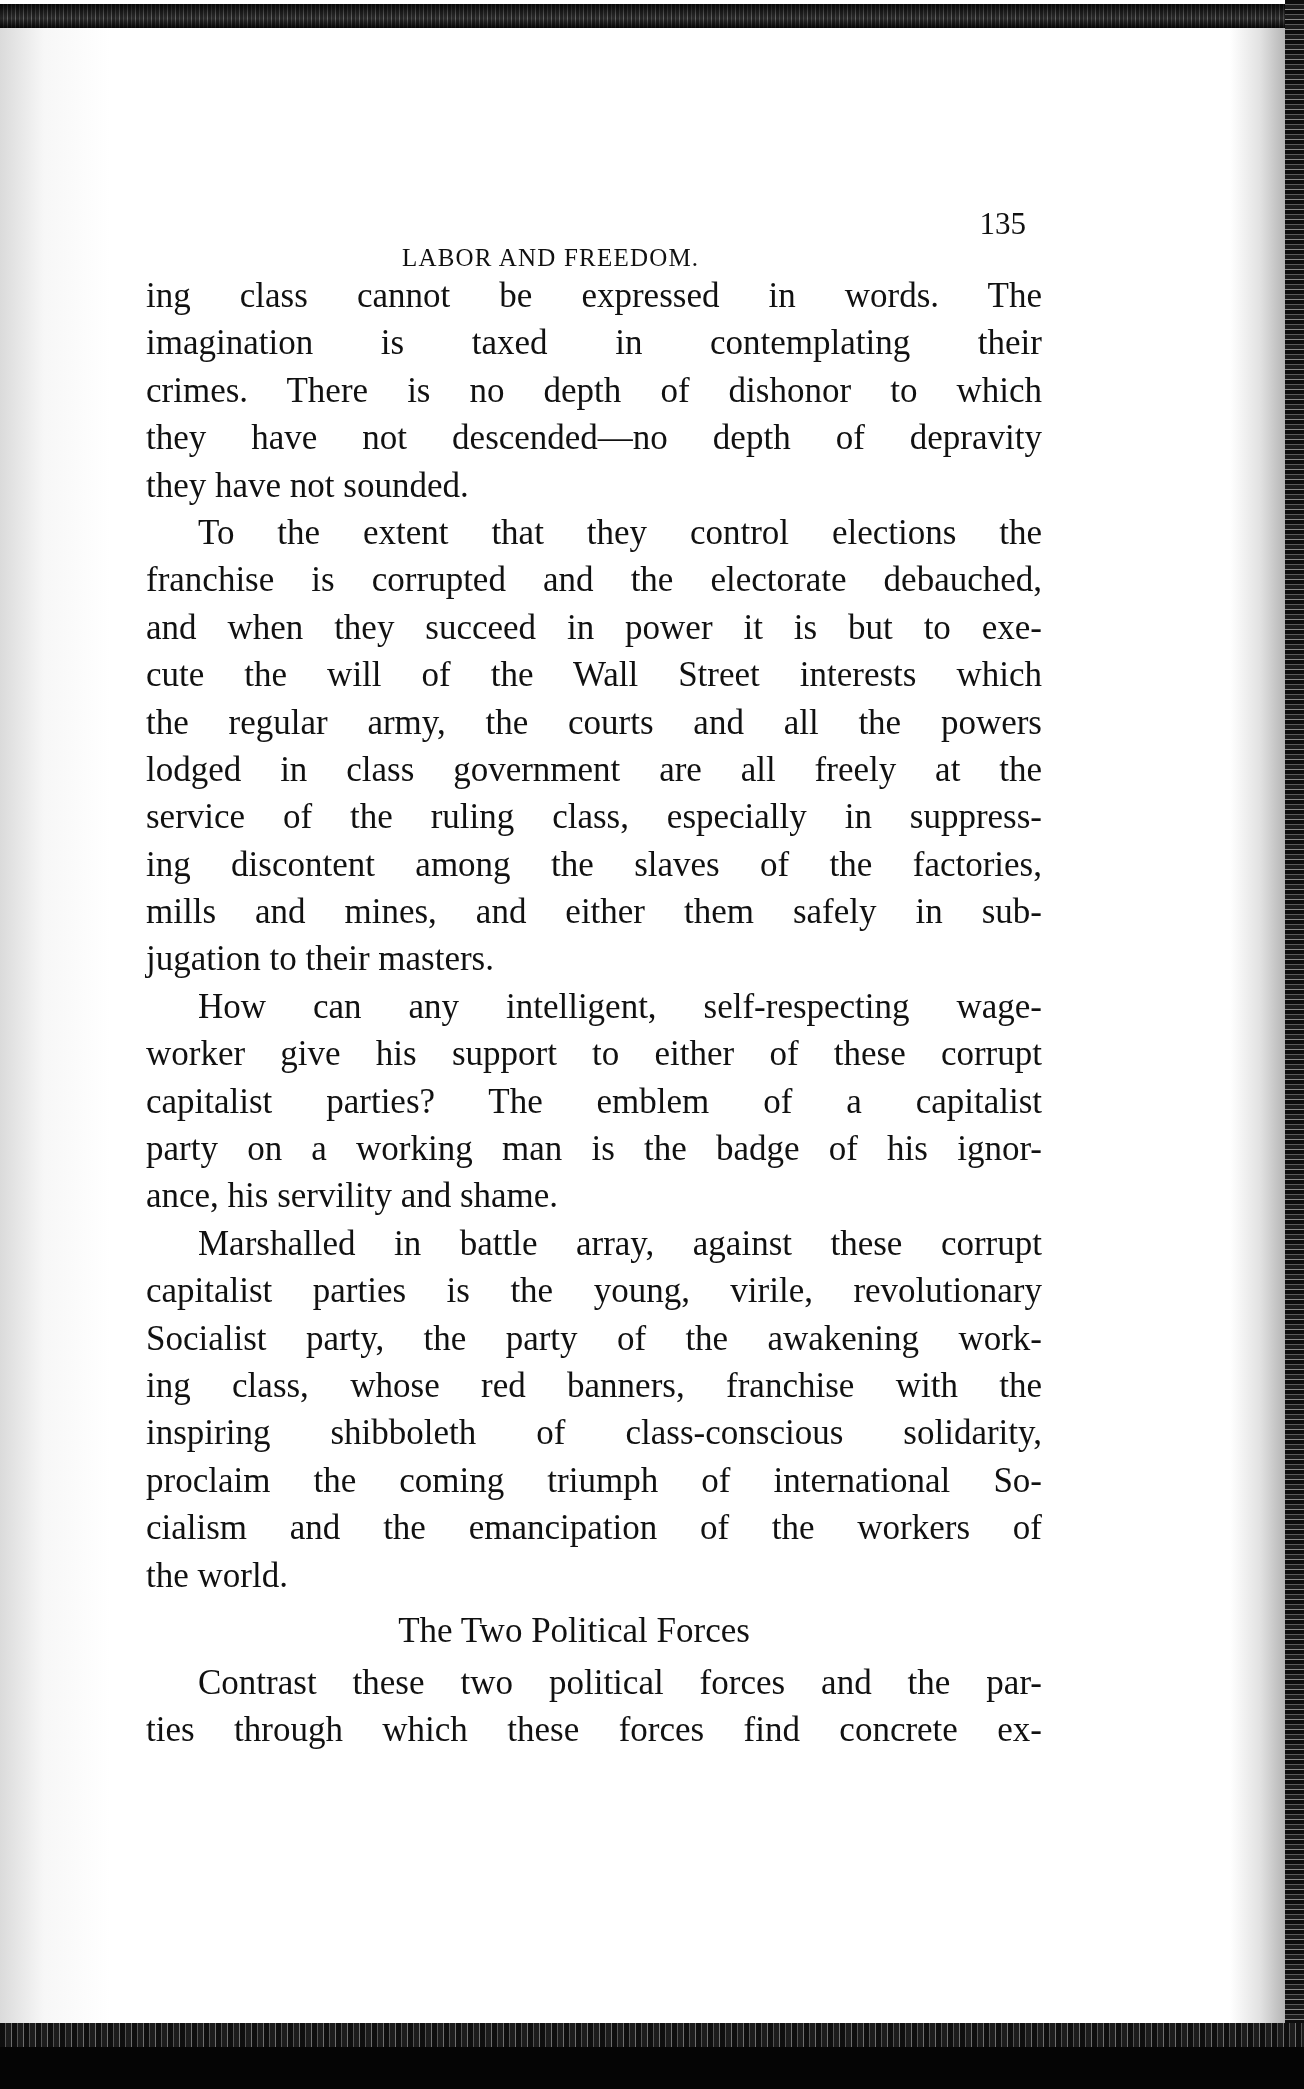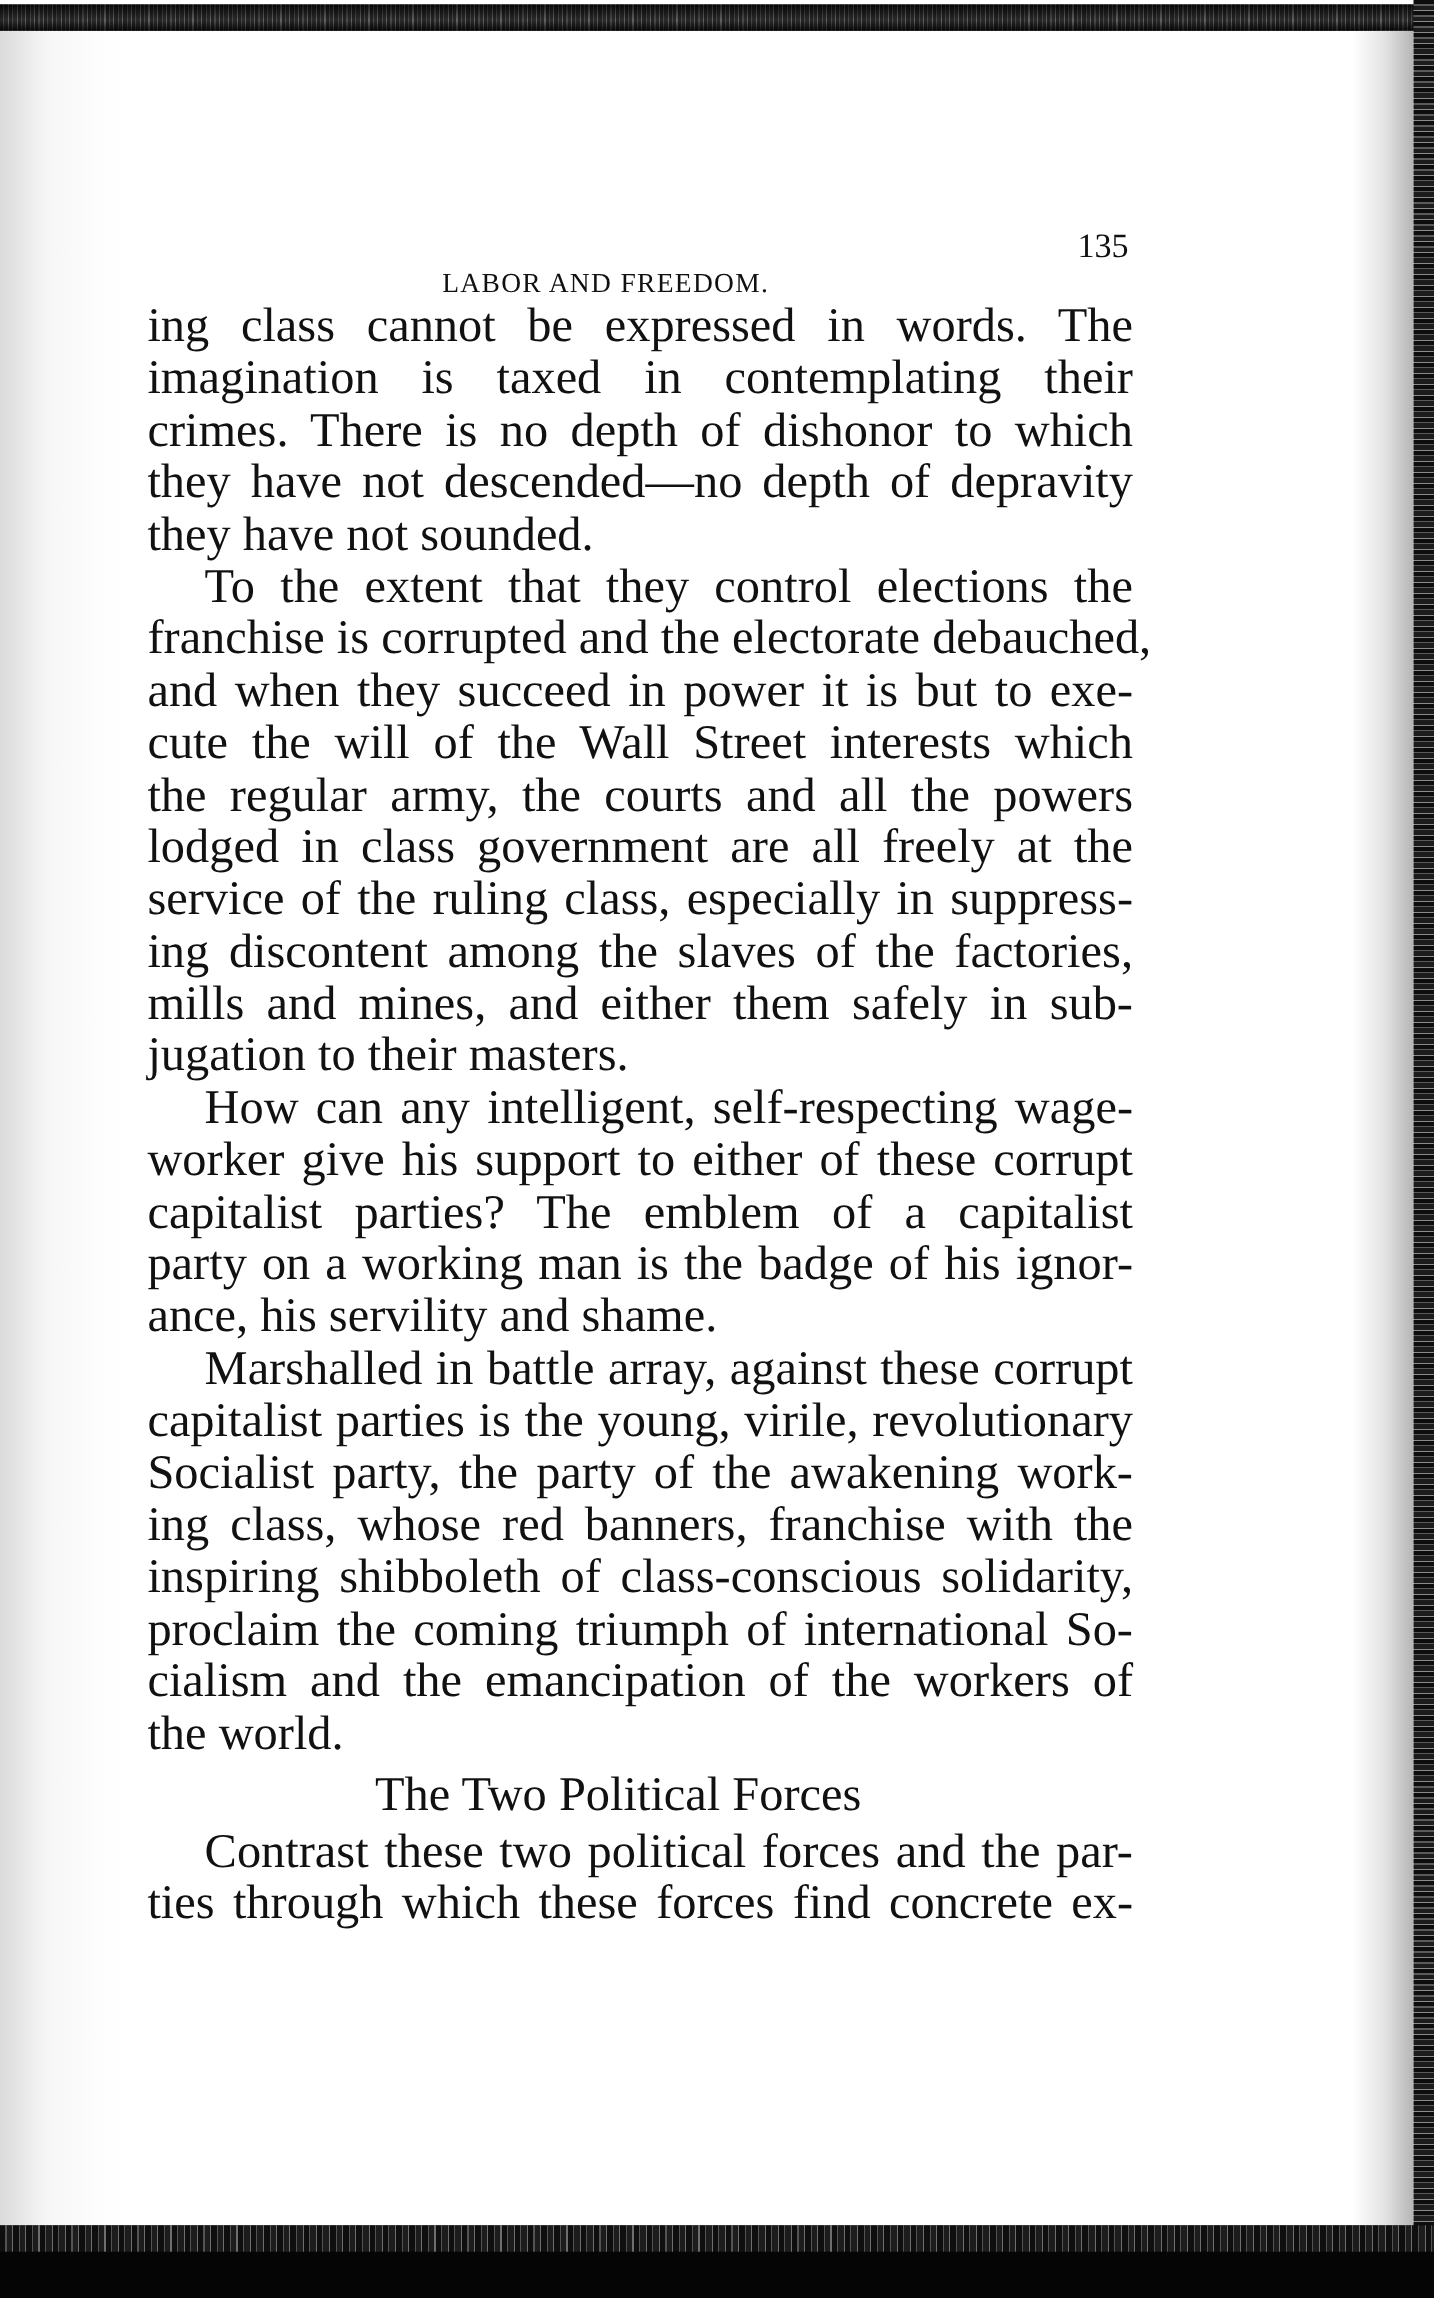--- a/index.html
+++ b/index.html
@@ -49,22 +49,22 @@
     position: absolute; left: 272px; top: 0;
     font-size: 25px; letter-spacing: 1.2px; line-height: 32px;
     text-transform: uppercase;
     margin-top: 32px;
   }
   .page-number {
     position: absolute; right: 0; top: -2px;
     font-size: 31px; font-weight: normal; line-height: 32px;
   }
   .body-text {
-    position: absolute; top: 272px; left: 4px; width: 896px;
-    font-size: 44px; line-height: 47.4px;
+    position: absolute; top: 272px; left: 16px; width: 896px;
+    font-size: 35px; line-height: 47.4px;
   }
   .line {
     display: block; white-space: nowrap; text-align: justify; text-align-last: justify;
     height: 47.4px;
   }
   .line.last { text-align-last: left; }
   .line.indent { padding-left: 52px; }
   .subheading {
     display: block; text-align: center; height: 56px;
     line-height: 56px; margin-top: 4px; padding-right: 40px;

